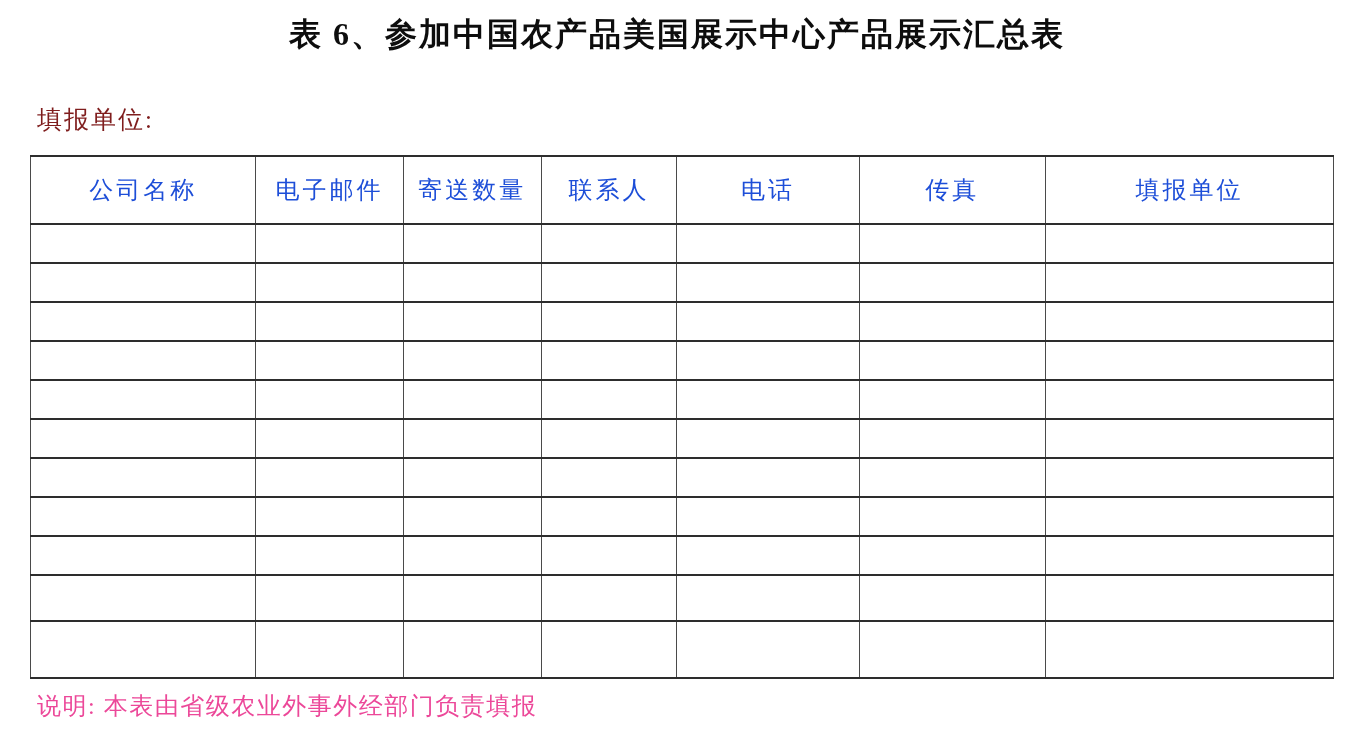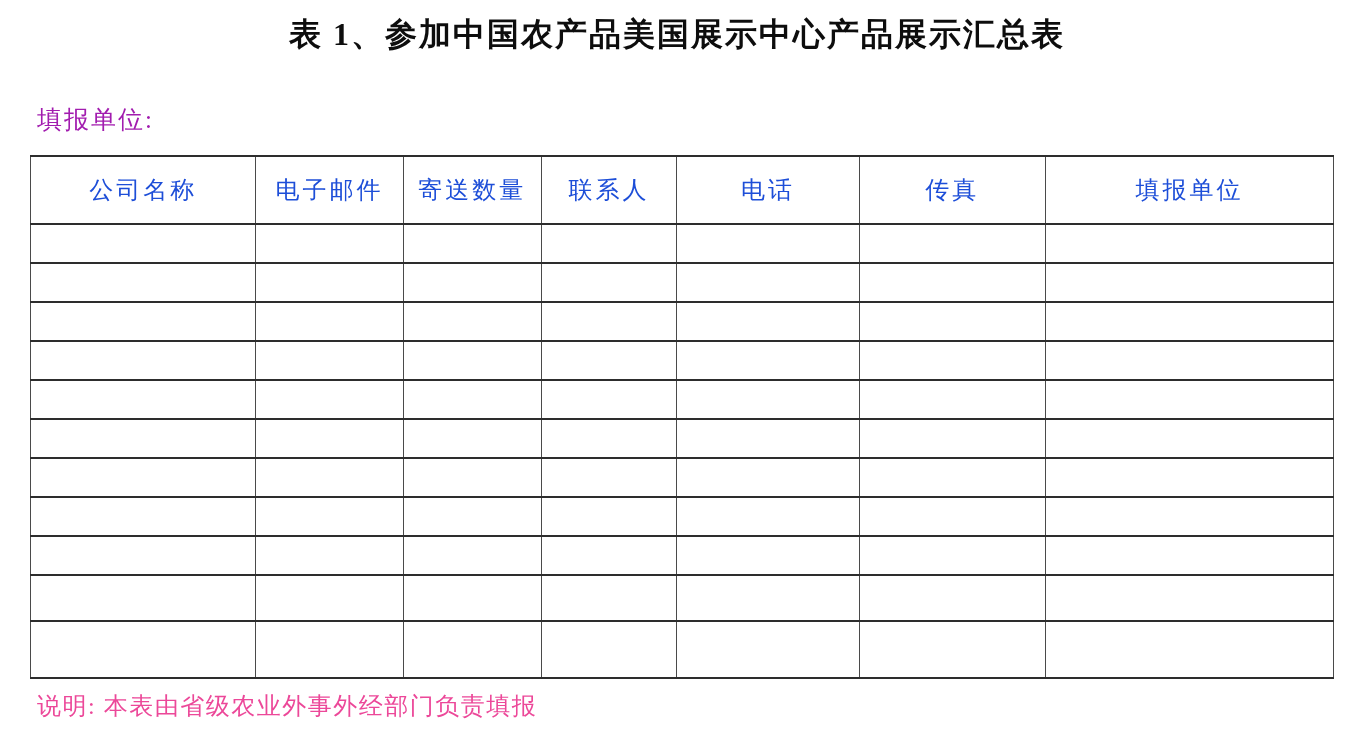--- a/index.html
+++ b/index.html
@@ -26,21 +26,21 @@
     font-weight: bold;
     letter-spacing: 2px;
     color: #0d0d0d;
   }
   .reporting-unit {
     position: absolute;
     top: 103px;
     left: 37px;
     font-size: 25px;
     letter-spacing: 2px;
-    color: #a21caf;
+    color: #7f1d1d;
   }
   table.summary {
     position: absolute;
     top: 155px;
     left: 30px;
     width: 1304px;
     border-collapse: collapse;
     table-layout: fixed;
   }
   table.summary th,
@@ -80,21 +80,21 @@
     font-size: 24px;
     letter-spacing: 1.5px;
     color: #ec4899;
   }
 </style>
 </head>
 <body>
 
 <div class="page">
 
-  <div class="title">表 1、参加中国农产品美国展示中心产品展示汇总表</div>
+  <div class="title">表 6、参加中国农产品美国展示中心产品展示汇总表</div>
 
   <div class="reporting-unit">填报单位:</div>
 
   <table class="summary">
     <colgroup>
       <col class="c1">
         <col class="c2">
         <col class="c3">
         <col class="c4">
       <col class="c5">

